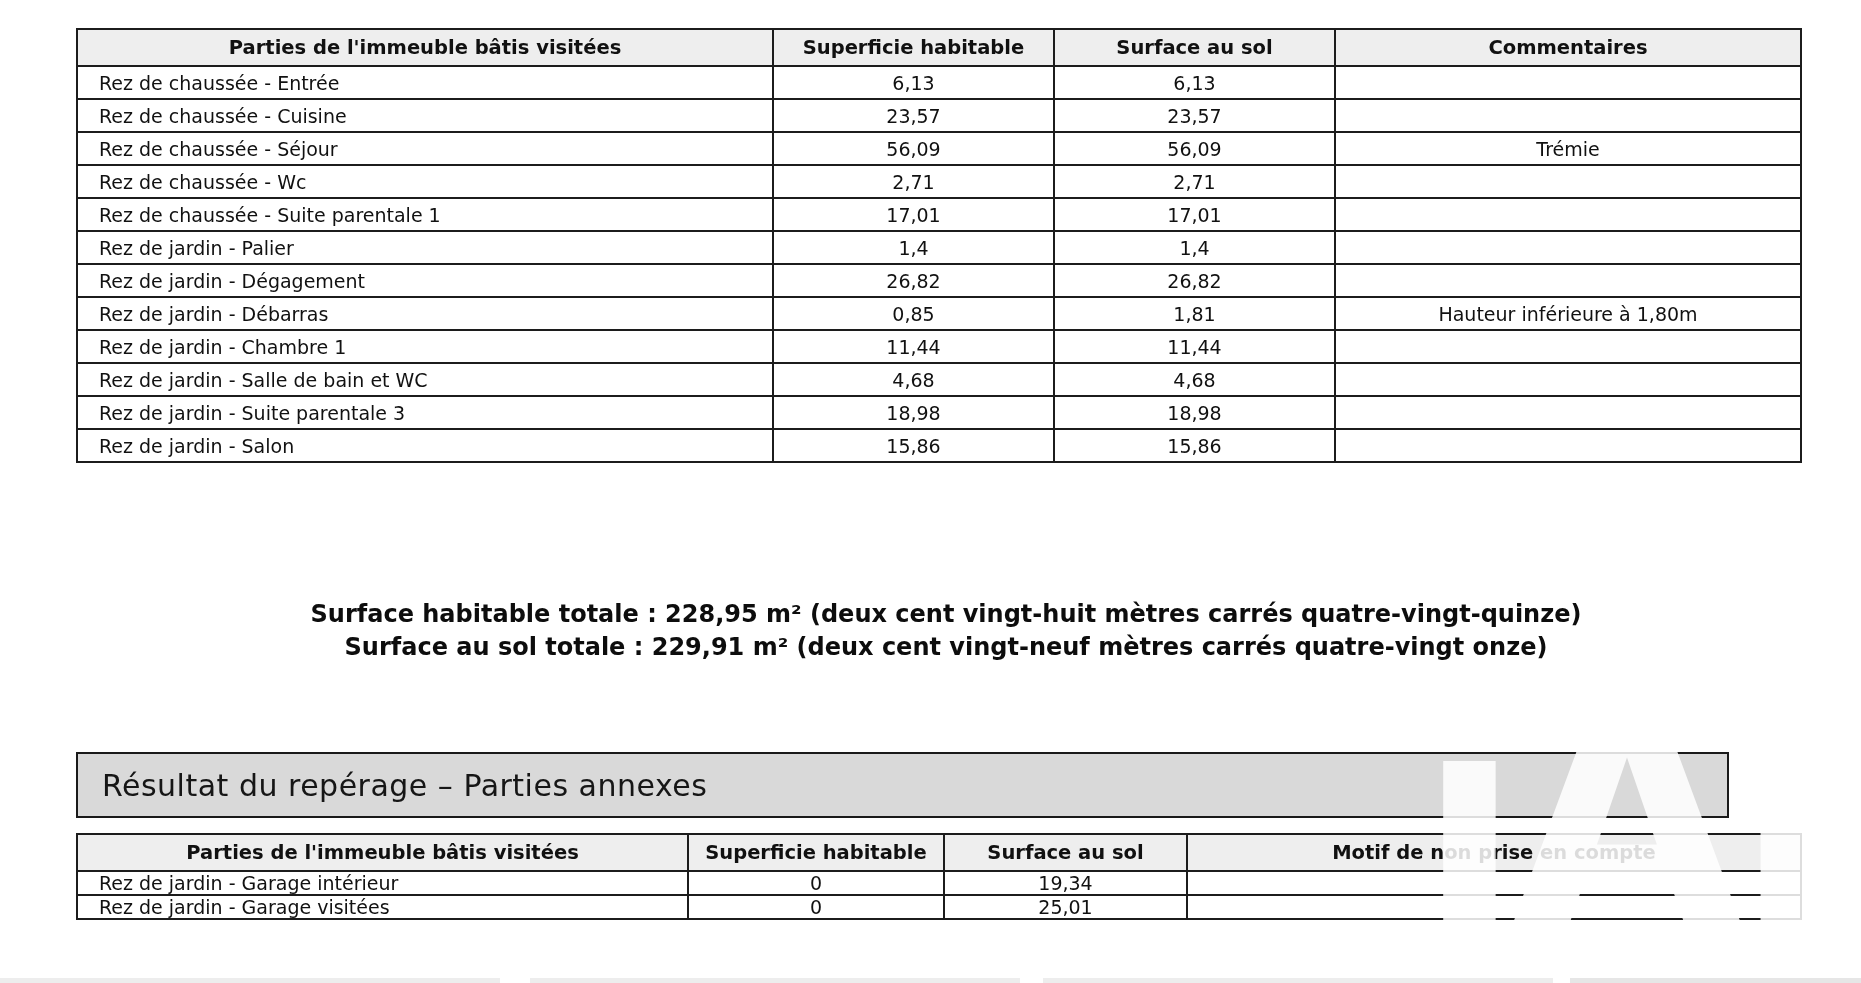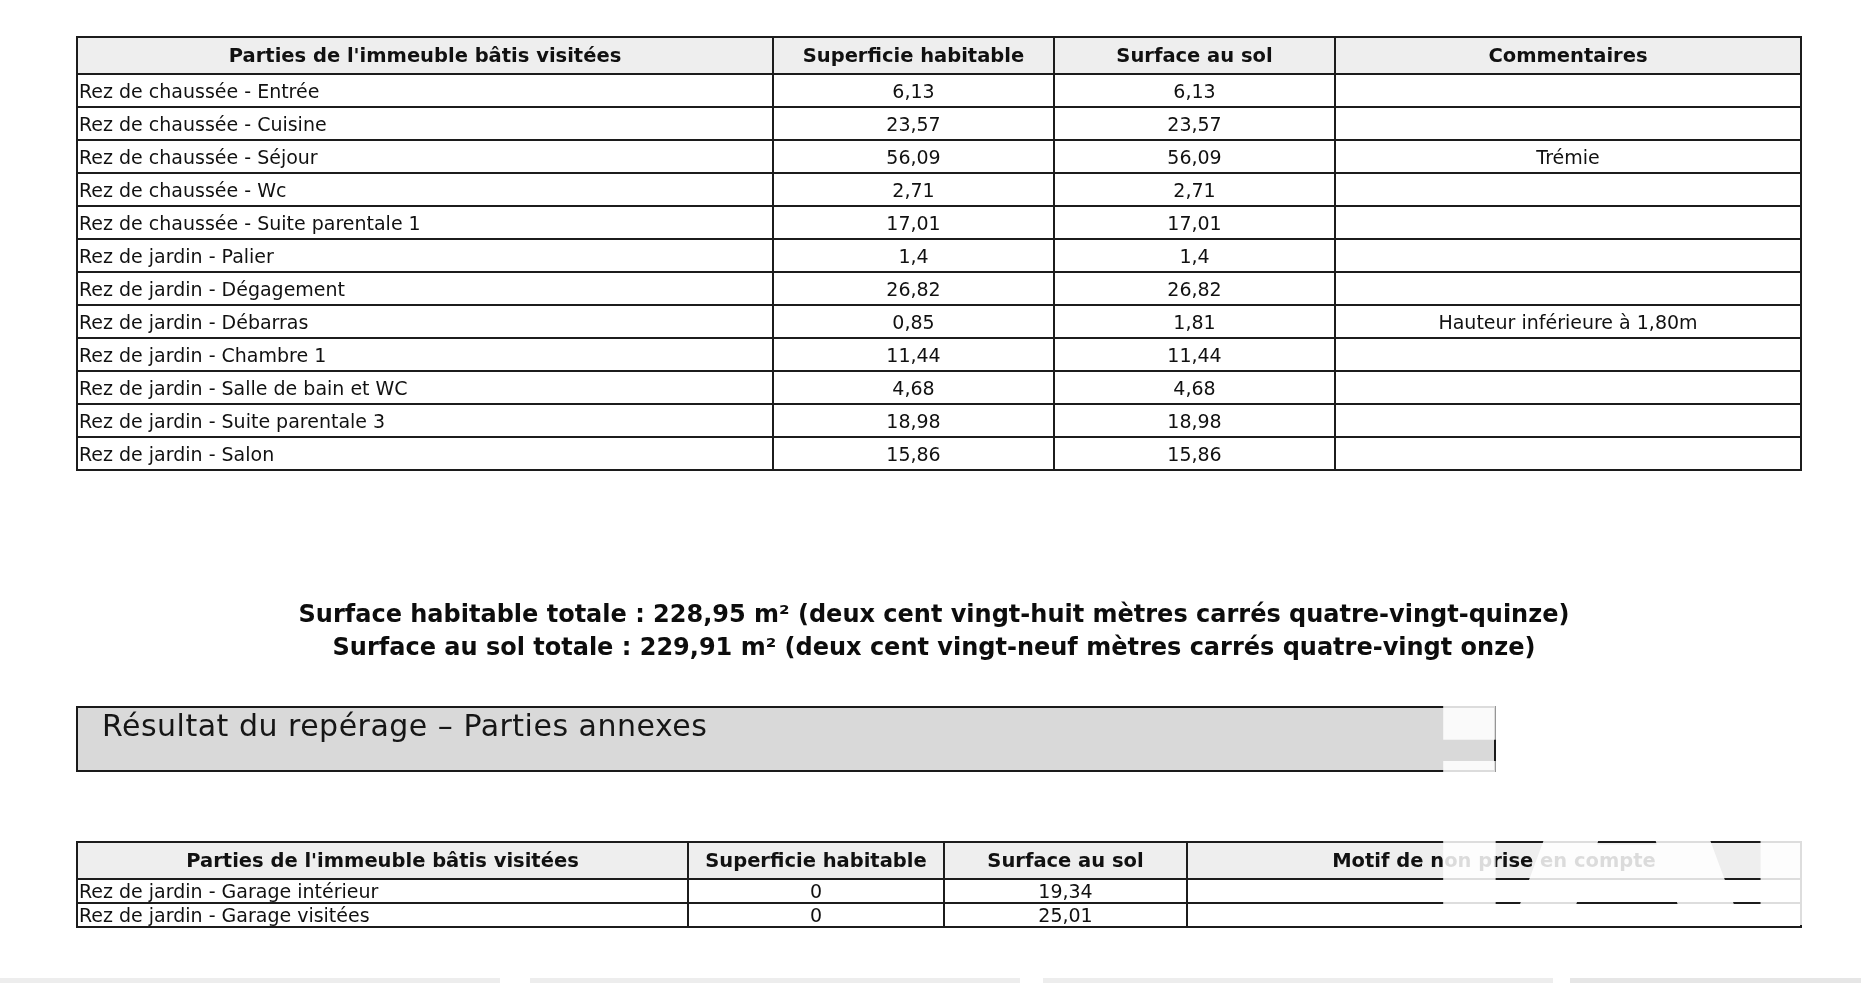--- a/index.html
+++ b/index.html
@@ -14,76 +14,75 @@
     color: #111111;
   }
 
   
   table.report {
     position: absolute;
     border-collapse: collapse;
     table-layout: fixed;
     width: 1724px;
     background: #ffffff;
-    margin-top: 8px;
   }
   table.report th,
   table.report td {
     border: 2px solid #1c1c1c;
     font-size: 19px;
     padding: 0 8px;
     overflow: hidden;
     white-space: nowrap;
     vertical-align: middle;
   }
   table.report th {
     background: #eeeeee;
     font-weight: bold;
     text-align: center;
     height: 37px;
     font-size: 19.5px;
   }
   table.report td { height: 33px; text-align: center; }
-  table.report td:first-child { text-align: left; padding-left: 1px; }
+  table.report td:first-child { text-align: left; padding-left: 21px; }
 
   #main-table  { left: 76px; top: 28px; }
   #annex-table { left: 76px; top: 833px; }
   #annex-table td { height: 19px; }
 
   
   .lot-line {
     position: absolute;
     left: 140px;
     top: 548px;
     font-size: 24px;
     color: #111111;
   }
   .totals {
     position: absolute;
-    left: 72px;
+    left: 84px;
     top: 598px;
     width: 1724px;
     text-align: center;
     font-size: 24px;
     font-weight: bold;
     line-height: 33px;
     color: #0d0d0d;
   }
 
   
   .section-band {
     position: absolute;
     left: 76px;
-    top: 706px;
-    width: 1420px;
+    top: 752px;
+    width: 1653px;
     height: 66px;
     background: #d9d9d9;
     border: 2px solid #1a1a1a;
     display: flex;
-    align-items: flex-start;
+    align-items: center;
     padding-left: 24px;
   }
   .section-band .section-title {
     font-size: 30px;
     font-weight: normal;
     color: #161616;
     letter-spacing: 0.5px;
   }
 
   

